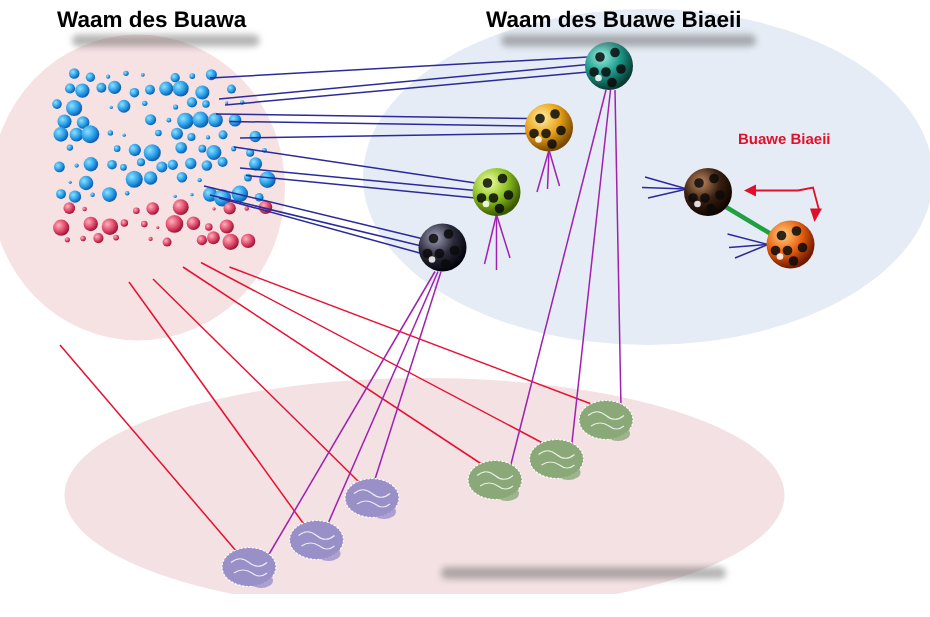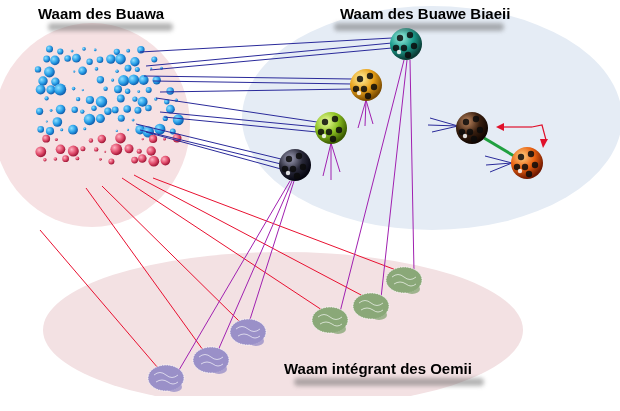--- a/index.html
+++ b/index.html
@@ -318,21 +318,21 @@
       <path d="M532,127 L542,125 L546,140" fill="none" stroke="#e0102a" stroke-width="1.2"></path>
       <polygon points="496,127 504,123 504,131" fill="#e0102a"></polygon>
       <line x1="504" y1="127" x2="532" y2="127" stroke="#e0102a" stroke-width="1.2"></line>
       <polygon points="543,148 540,139 548,139" fill="#e0102a"></polygon>
     </g>
   </svg>
 
   <div class="title" style="left:38px;top:5px;">Waam des Buawa</div>
   <div class="shadow" style="left:48px;top:23px;width:125px;"></div>
 
-  <div class="title" style="left:340px;top:5px;">Waam des Buawe Biaeii</div>
+  <div class="title" style="left:324px;top:5px;">Waam des Buawe Biaeii</div>
   <div class="shadow" style="left:334px;top:23px;width:170px;"></div>
 
-  <div class="title" style="left:284px;top:360px;">Waam intégrant des Oemii</div>
   <div class="shadow" style="left:294px;top:378px;width:190px;"></div>
 
   <div class="annot" style="left:492px;top:88px;">
+    <div>Buawe Biaeii</div>
   </div>
 </div>
 
 </body></html>

